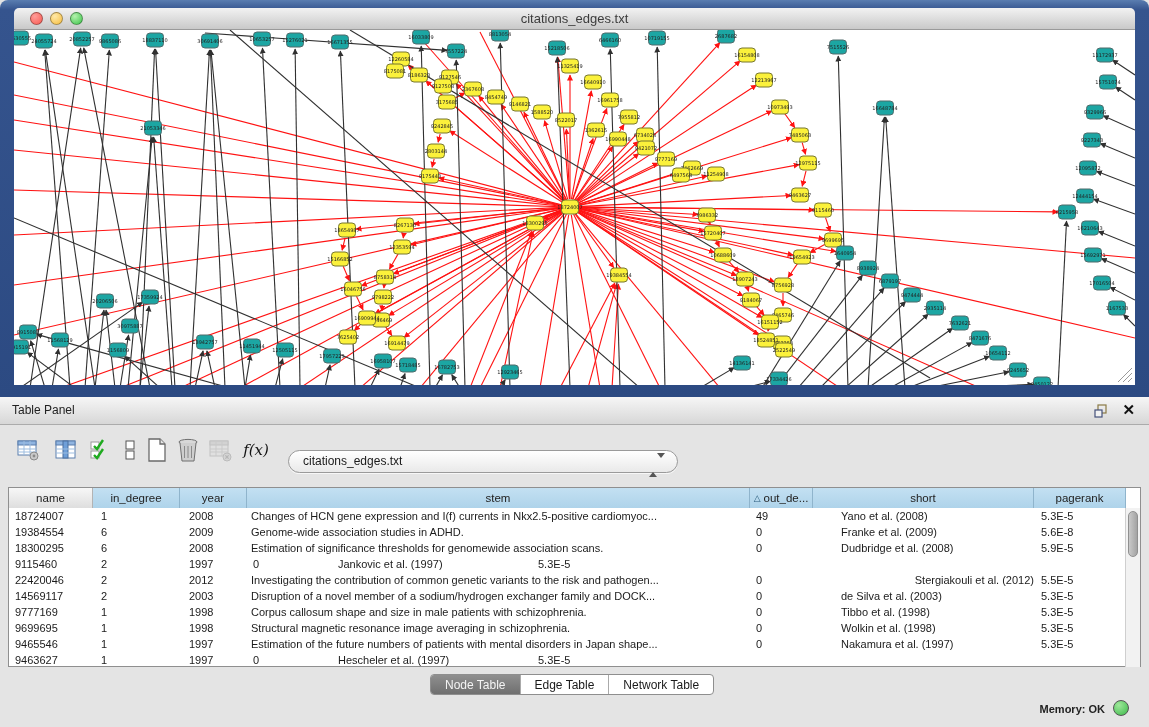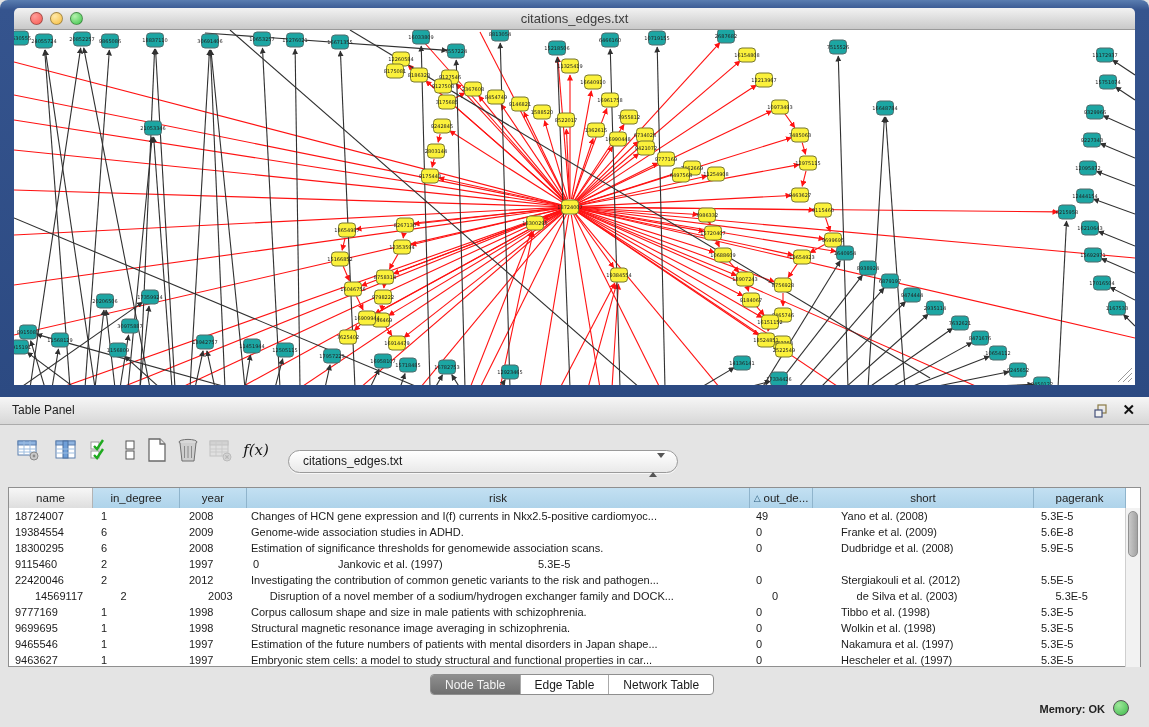--- a/index.html
+++ b/index.html
@@ -837,21 +837,21 @@
       <div class="th gray" style="width: 84px;">
         <span>name</span>
       </div>
       <div class="th" style="width: 87px;">
         <span>in_degree</span>
       </div>
       <div class="th" style="width: 67px; justify-content: center;">
         <span>year</span>
       </div>
       <div class="th" style="width: 503px;">
-        <span>risk</span>
+        <span>stem</span>
       </div>
       <div class="th" style="width: 63px;">
         <span class="sort-tri">△</span>
         <span>out_de...</span>
       </div>
       <div class="th" style="width: 221px;">
         <span>short</span>
       </div>
       <div class="th" style="width: 92px;">
         <span>pagerank</span>
@@ -892,25 +892,25 @@
         <div class="td" style="width: 63px; padding-left: 6px;">0</div>
         <div class="td" style="width: 221px; padding-left: 28px;">Jankovic et al. (1997)</div>
         <div class="td" style="width: 92px; padding-left: 7px;">5.3E-5</div>
       </div>
       <div class="tr">
         <div class="td" style="width: 84px; padding-left: 6px;">22420046</div>
         <div class="td" style="width: 87px; padding-left: 8px;">2</div>
         <div class="td" style="width: 67px; padding-left: 9px;">2012</div>
         <div class="td" style="width: 503px; padding-left: 4px;">Investigating the contribution of common genetic variants to the risk and pathogen...</div>
         <div class="td" style="width: 63px; padding-left: 6px;">0</div>
-        <div class="td" style="width: 221px; padding-left: 28px;">Stergiakouli et al. (2012)</div>
+        <div class="td" style="width: 221px; padding-left: 28px; text-align: right;">Stergiakouli et al. (2012)</div>
         <div class="td" style="width: 92px; padding-left: 7px;">5.5E-5</div>
       </div>
       <div class="tr">
-        <div class="td" style="width: 84px; padding-left: 6px; margin-left: 20px;">14569117</div>
+        <div class="td" style="width: 84px; padding-left: 6px;">14569117</div>
         <div class="td" style="width: 87px; padding-left: 8px;">2</div>
         <div class="td" style="width: 67px; padding-left: 9px;">2003</div>
         <div class="td" style="width: 503px; padding-left: 4px;">Disruption of a novel member of a sodium/hydrogen exchanger family and DOCK...</div>
         <div class="td" style="width: 63px; padding-left: 6px;">0</div>
         <div class="td" style="width: 221px; padding-left: 28px;">de Silva et al. (2003)</div>
         <div class="td" style="width: 92px; padding-left: 7px;">5.3E-5</div>
       </div>
       <div class="tr">
         <div class="td" style="width: 84px; padding-left: 6px;">9777169</div>
         <div class="td" style="width: 87px; padding-left: 8px;">1</div>
@@ -935,21 +935,20 @@
         <div class="td" style="width: 67px; padding-left: 9px;">1997</div>
         <div class="td" style="width: 503px; padding-left: 4px;">Estimation of the future numbers of patients with mental disorders in Japan shape...</div>
         <div class="td" style="width: 63px; padding-left: 6px;">0</div>
         <div class="td" style="width: 221px; padding-left: 28px;">Nakamura et al. (1997)</div>
         <div class="td" style="width: 92px; padding-left: 7px;">5.3E-5</div>
       </div>
       <div class="tr">
         <div class="td" style="width: 84px; padding-left: 6px;">9463627</div>
         <div class="td" style="width: 87px; padding-left: 8px;">1</div>
         <div class="td" style="width: 67px; padding-left: 9px;">1997</div>
-        <div class="td" style="width: 503px; padding-left: 4px;">Embryonic stem cells: a model to study structural and functional properties in car...</div>
         <div class="td" style="width: 63px; padding-left: 6px;">0</div>
         <div class="td" style="width: 221px; padding-left: 28px;">Hescheler et al. (1997)</div>
         <div class="td" style="width: 92px; padding-left: 7px;">5.3E-5</div>
       </div>
     </div>
   <div class="vscroll">
     <div class="vthumb"></div>
   </div>
 </div>
 

